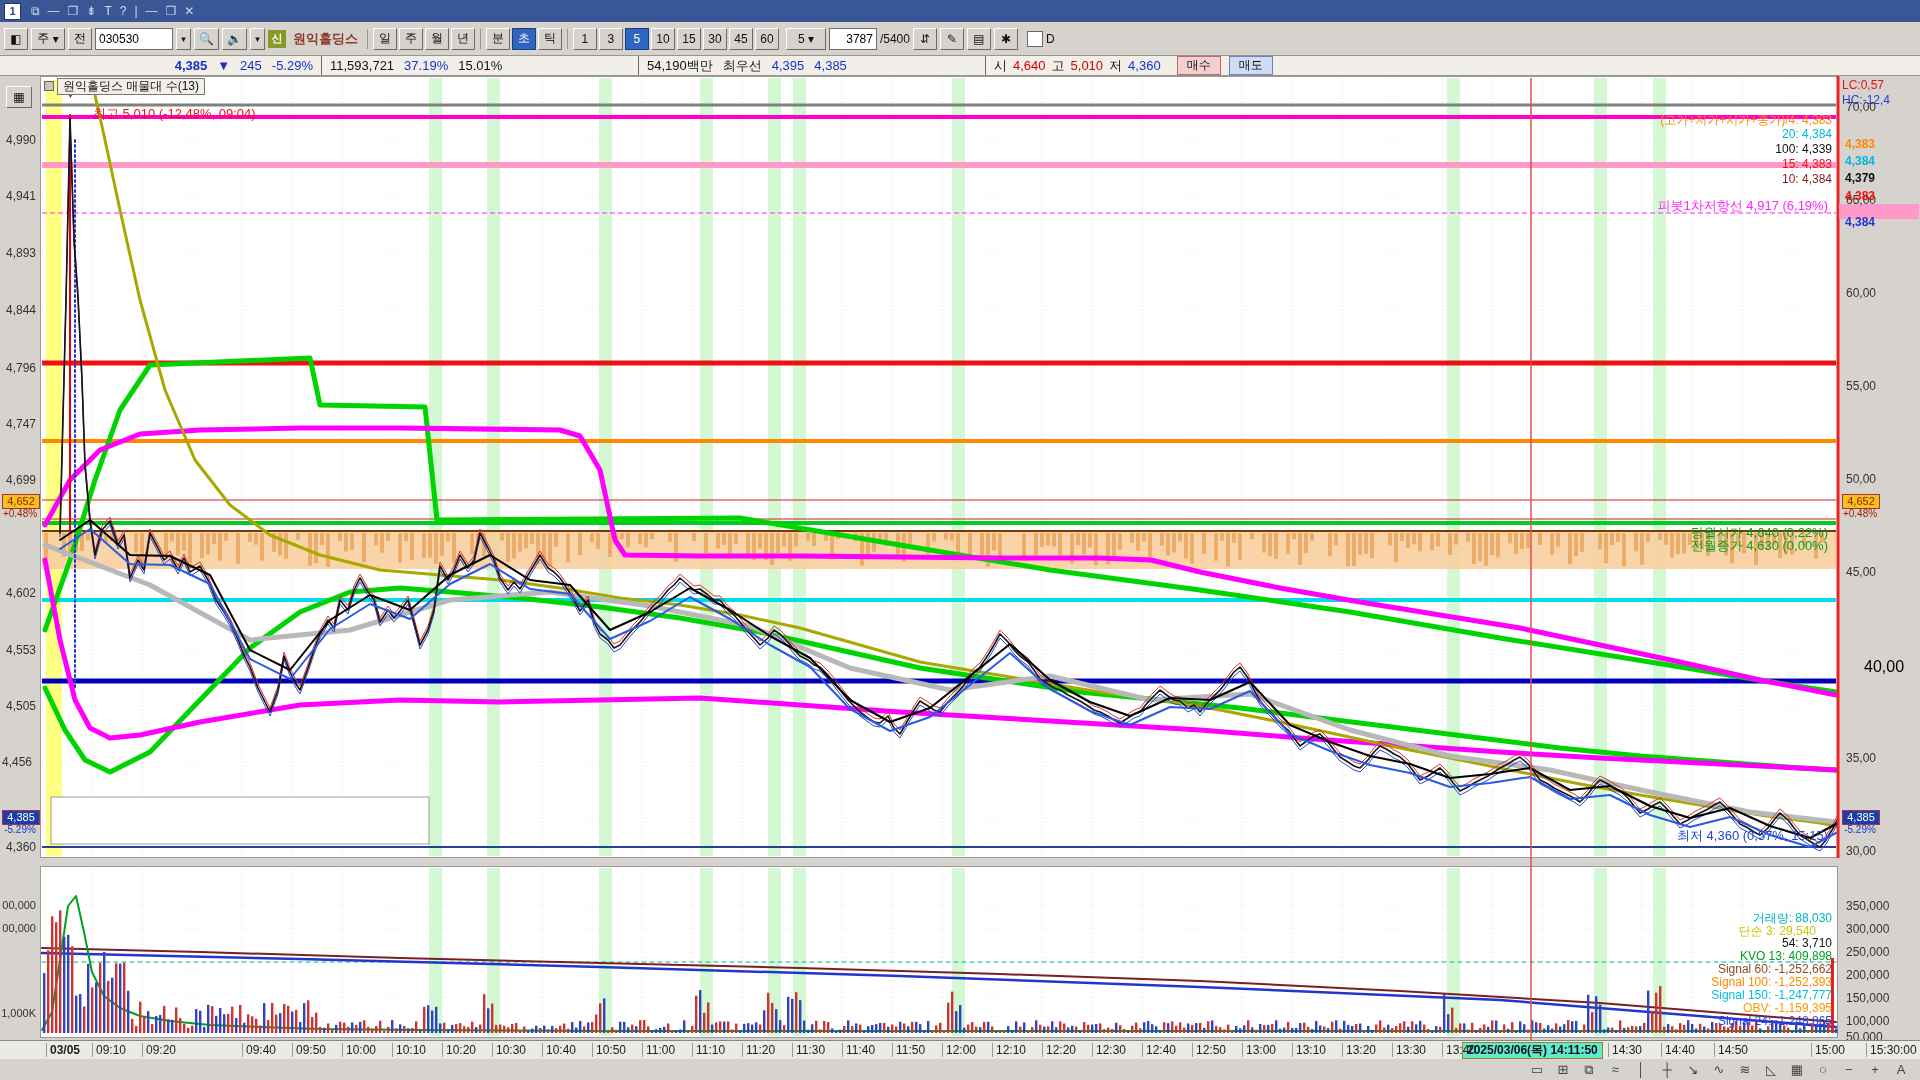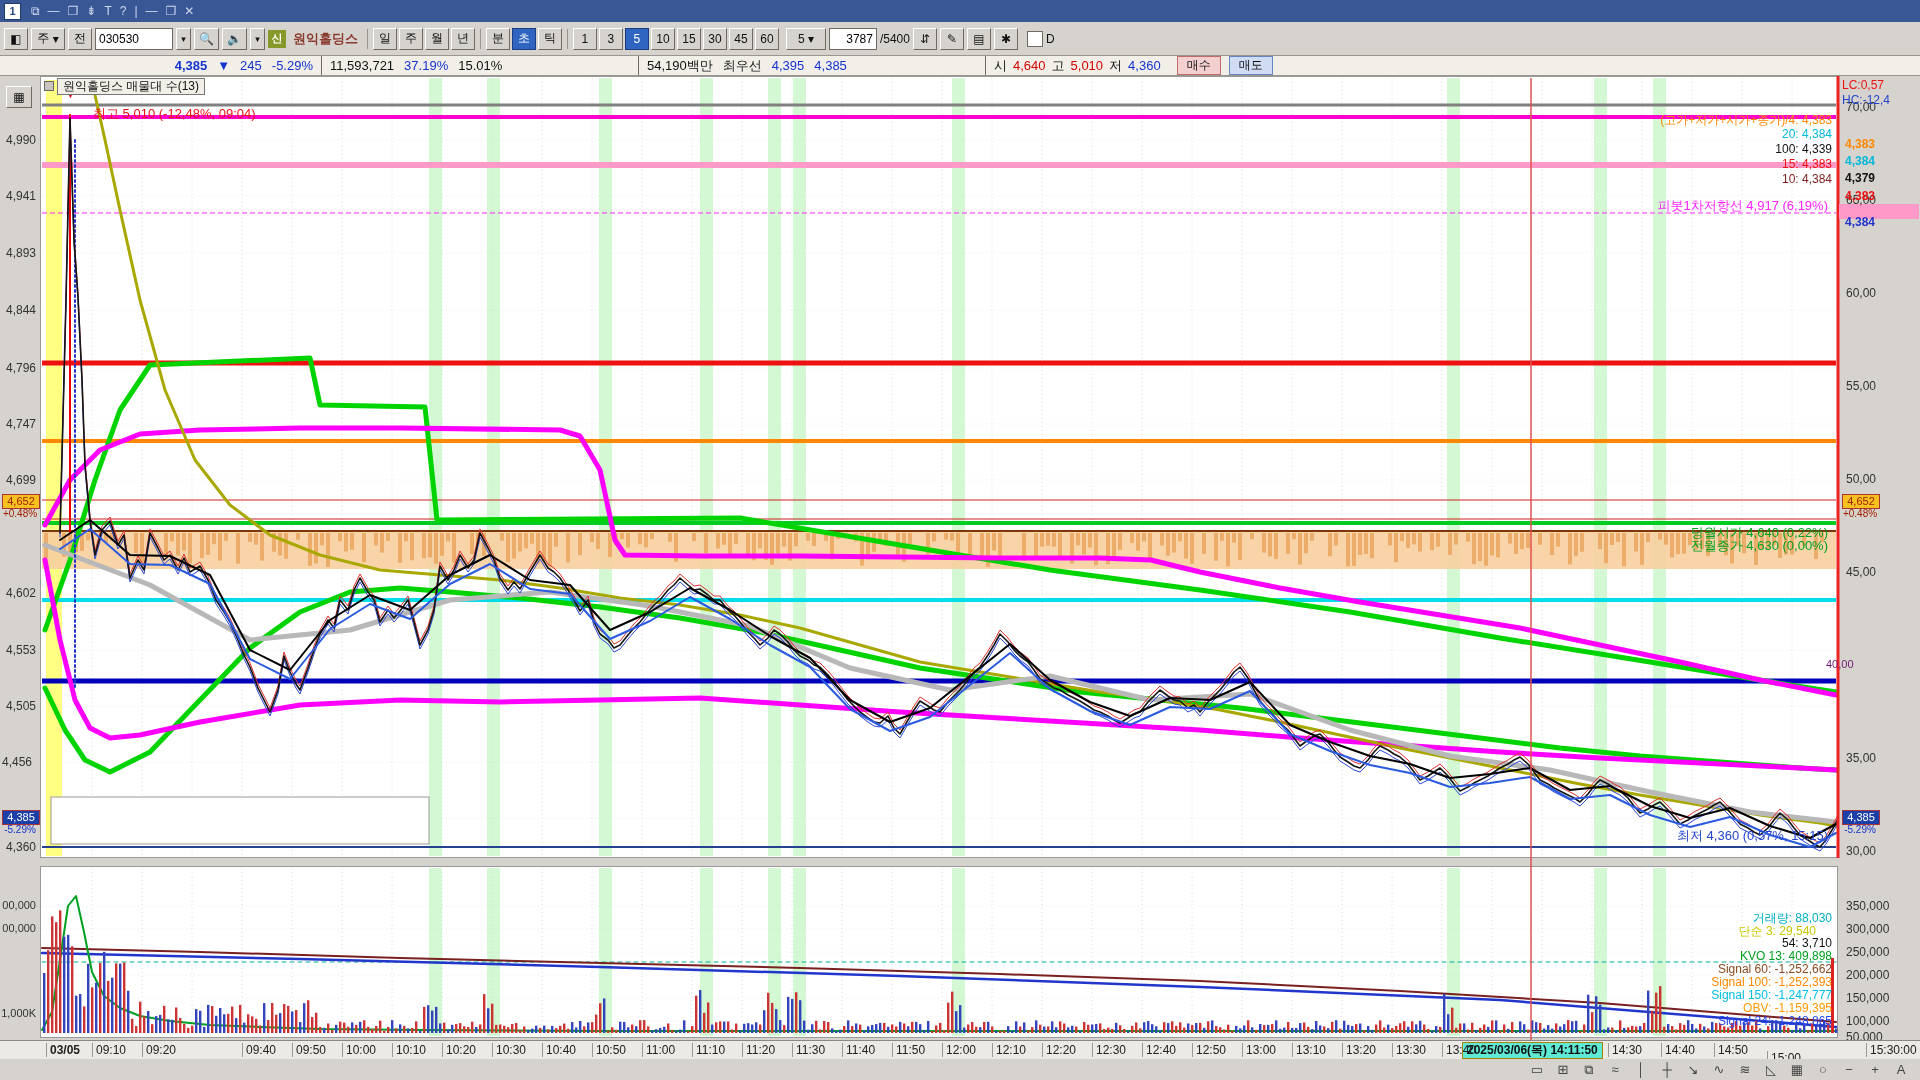--- a/index.html
+++ b/index.html
@@ -975,21 +975,21 @@
       <span class="abs nowrap" style="left: 2px; top: 699px; width: 34px; text-align: right; font-size: 12px; color: rgb(51, 51, 51);">4,505</span>
       <span class="abs nowrap" style="left: 2px; top: 755px; width: 34px; text-align: left; font-size: 12px; color: rgb(51, 51, 51);">4,456</span>
       <span class="abs nowrap" style="left: 2px; top: 811px; width: 34px; text-align: right; font-size: 12px; color: rgb(51, 51, 51);">4,408</span>
       <span class="abs nowrap" style="left: 2px; top: 840px; width: 34px; text-align: right; font-size: 12px; color: rgb(51, 51, 51);">4,360</span>
       <span class="abs nowrap" style="left: 1846px; top: 100px; font-size: 12px; color: rgb(51, 51, 51);">70,00</span>
       <span class="abs nowrap" style="left: 1846px; top: 193px; font-size: 12px; color: rgb(51, 51, 51);">65,00</span>
       <span class="abs nowrap" style="left: 1846px; top: 286px; font-size: 12px; color: rgb(51, 51, 51);">60,00</span>
       <span class="abs nowrap" style="left: 1846px; top: 379px; font-size: 12px; color: rgb(51, 51, 51);">55,00</span>
       <span class="abs nowrap" style="left: 1846px; top: 472px; font-size: 12px; color: rgb(51, 51, 51);">50,00</span>
       <span class="abs nowrap" style="left: 1846px; top: 565px; font-size: 12px; color: rgb(51, 51, 51);">45,00</span>
-      <span class="abs nowrap" style="left: 1826px; top: 658px; font-size: 11px; color: #701a75;">40,00</span>
+      <span class="abs nowrap" style="left: 1864px; top: 658px; font-size: 16px; color: #000000;">40,00</span>
       <span class="abs nowrap" style="left: 1846px; top: 751px; font-size: 12px; color: rgb(51, 51, 51);">35,00</span>
       <span class="abs nowrap" style="left: 1846px; top: 844px; font-size: 12px; color: rgb(51, 51, 51);">30,00</span>
       <span class="abs nowrap" style="left: 0px; top: 899px; width: 36px; text-align: right; font-size: 11px; color: rgb(51, 51, 51);">00,000</span>
       <span class="abs nowrap" style="left: 0px; top: 922px; width: 36px; text-align: right; font-size: 11px; color: rgb(51, 51, 51);">00,000</span>
       <span class="abs nowrap" style="left: 0px; top: 1007px; width: 36px; text-align: right; font-size: 11px; color: rgb(51, 51, 51);">1,000K</span>
       <span class="abs nowrap" style="left: 1846px; top: 899px; font-size: 12px; color: rgb(51, 51, 51);">350,000</span>
       <span class="abs nowrap" style="left: 1846px; top: 922px; font-size: 12px; color: rgb(51, 51, 51);">300,000</span>
       <span class="abs nowrap" style="left: 1846px; top: 945px; font-size: 12px; color: rgb(51, 51, 51);">250,000</span>
       <span class="abs nowrap" style="left: 1846px; top: 968px; font-size: 12px; color: rgb(51, 51, 51);">200,000</span>
       <span class="abs nowrap" style="left: 1846px; top: 991px; font-size: 12px; color: rgb(51, 51, 51);">150,000</span>
@@ -1063,21 +1063,21 @@
       <span class="xtick" style="left: 1142px;">12:40</span>
       <span class="xtick" style="left: 1192px;">12:50</span>
       <span class="xtick" style="left: 1242px;">13:00</span>
       <span class="xtick" style="left: 1292px;">13:10</span>
       <span class="xtick" style="left: 1342px;">13:20</span>
       <span class="xtick" style="left: 1392px;">13:30</span>
       <span class="xtick" style="left: 1442px;">13:40</span>
       <span class="xtick" style="left: 1608px;">14:30</span>
       <span class="xtick" style="left: 1661px;">14:40</span>
       <span class="xtick" style="left: 1714px;">14:50</span>
-      <span class="xtick" style="left: 1767px; margin-top: 8px;">15:00</span>
+      <span class="xtick" style="left: 1811px;">15:00</span>
       <span class="xtick" style="left: 1820px; margin-top: 31px;">15:10</span>
       <span class="xtick" style="left: 1866px;">15:30:00</span>
     </div>
 
   <div id="statusbar" class="abs">
       <span class="sicon">▭</span>
       <span class="sicon">⊞</span>
       <span class="sicon">⧉</span>
       <span class="sicon">≈</span>
       <span class="sicon">│</span>

